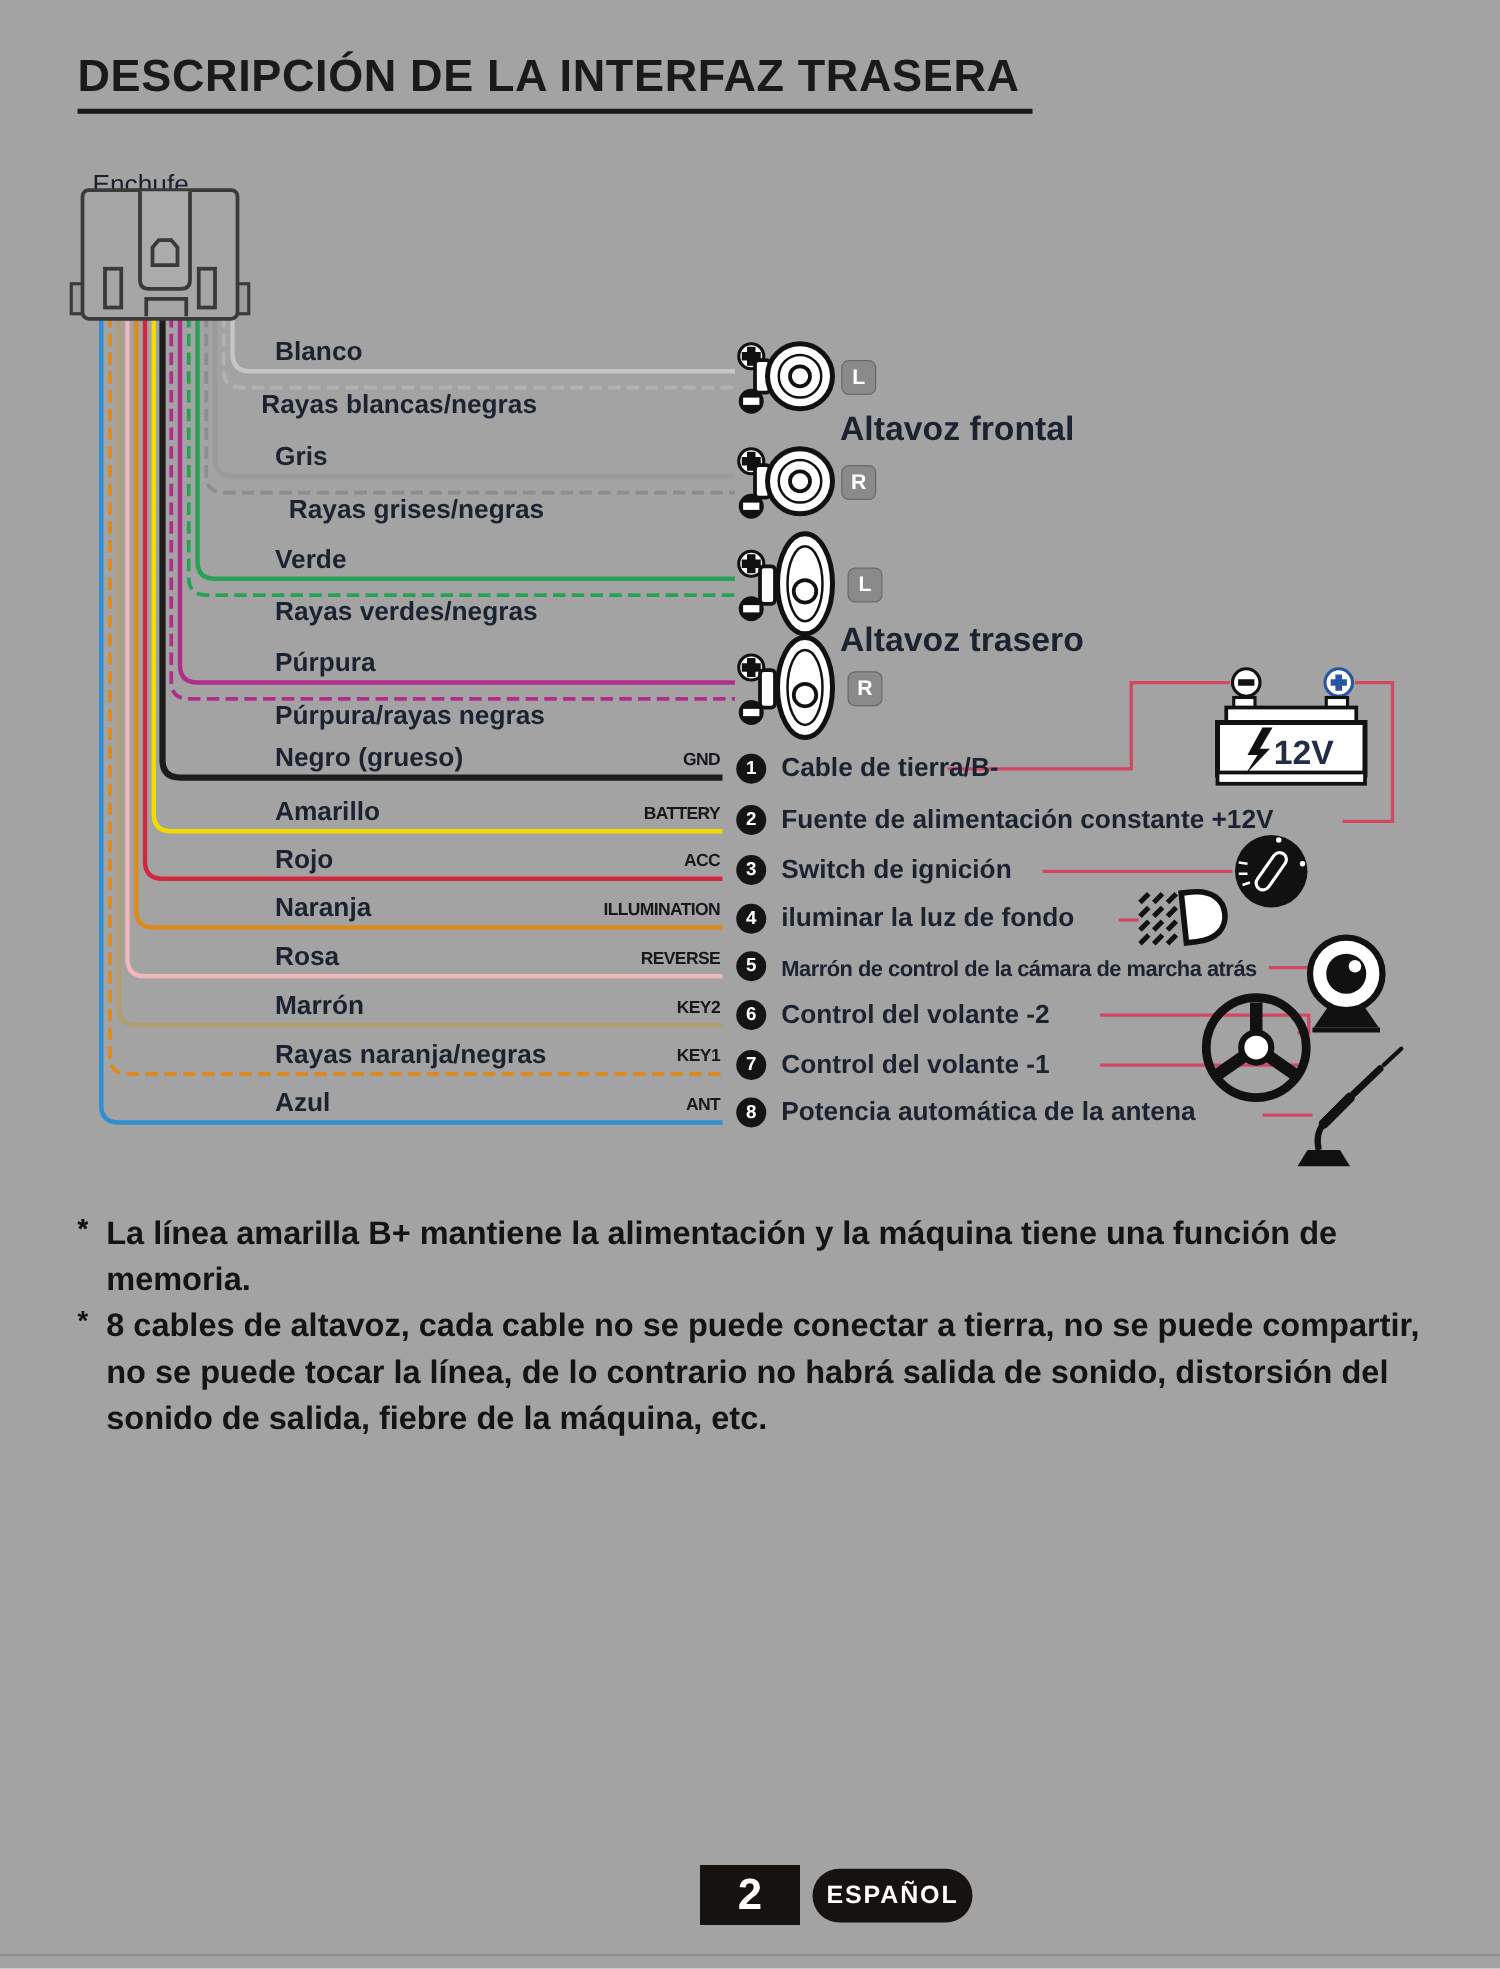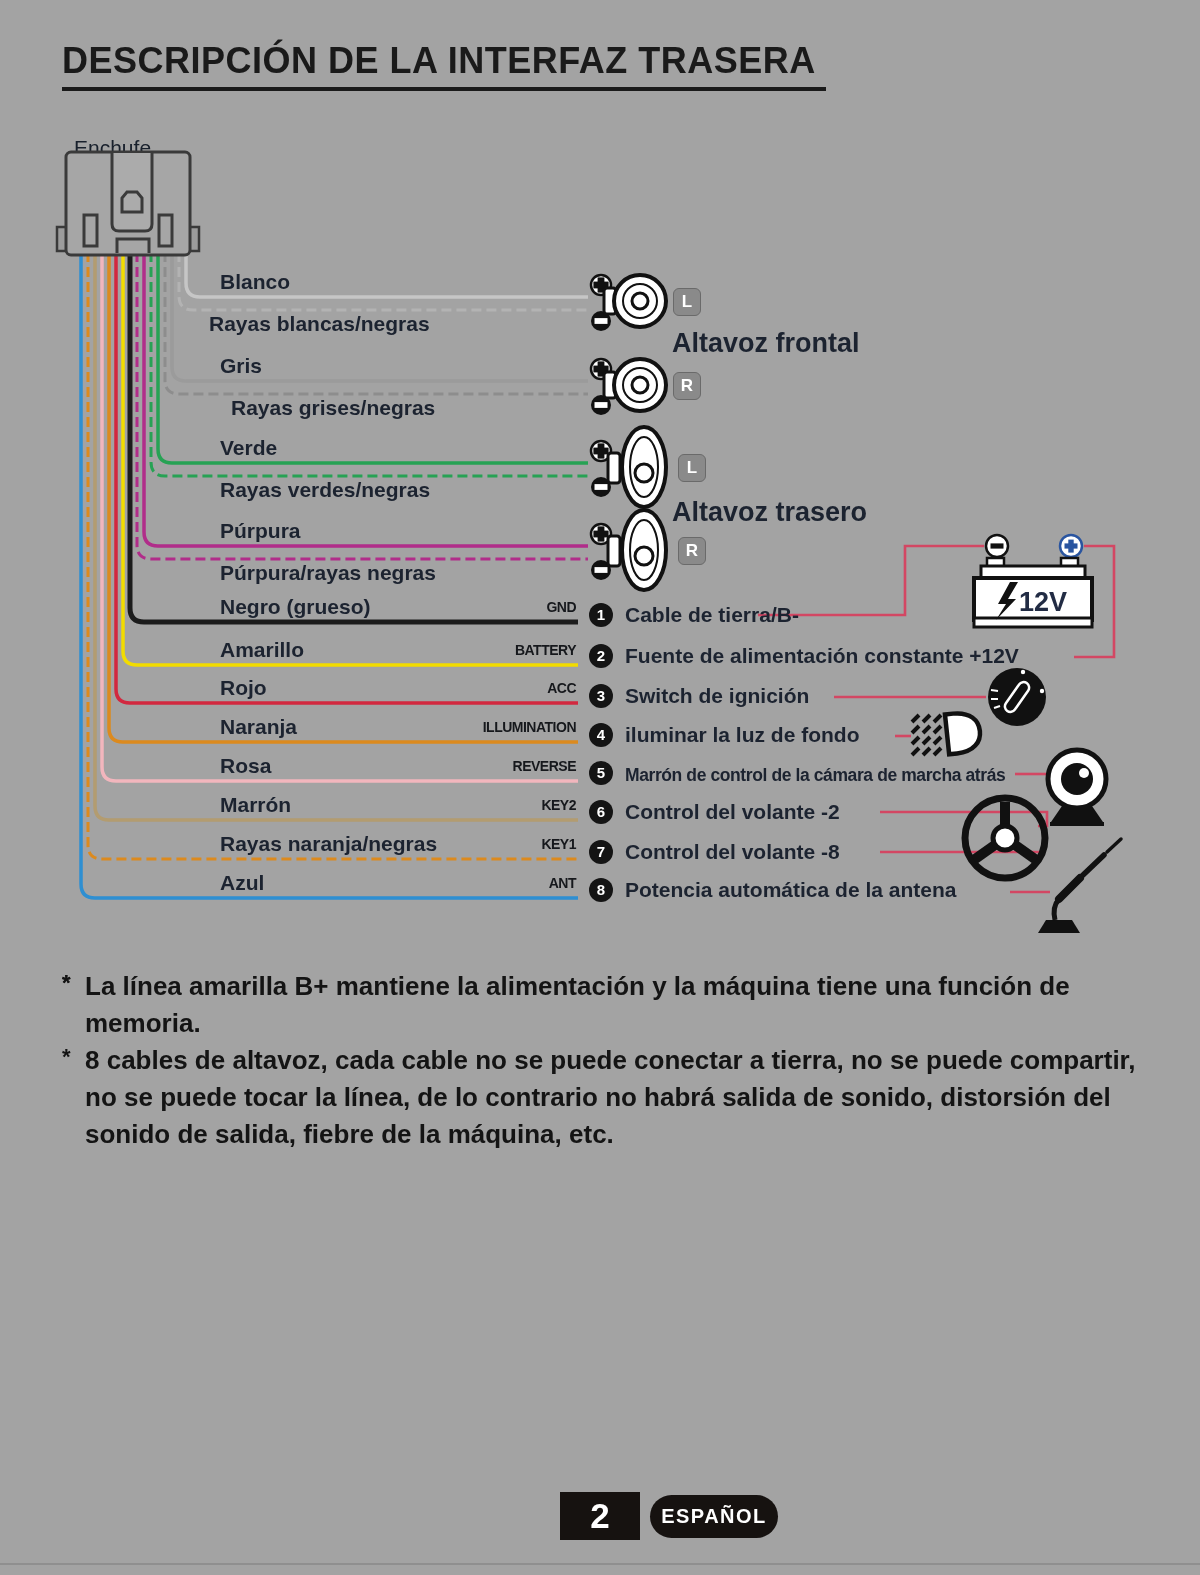--- a/index.html
+++ b/index.html
@@ -223,21 +223,21 @@
       <div class="out-label" style="top: 644px;">Fuente de alimentación constante +12V</div>
       <div class="out-num" style="top: 684px;">3</div>
       <div class="out-label" style="top: 684px;">Switch de ignición</div>
       <div class="out-num" style="top: 723px;">4</div>
       <div class="out-label" style="top: 723px;">iluminar la luz de fondo</div>
       <div class="out-num" style="top: 761px;">5</div>
       <div class="out-label narrow" style="top: 761px;">Marrón de control de la cámara de marcha atrás</div>
       <div class="out-num" style="top: 800px;">6</div>
       <div class="out-label" style="top: 800px;">Control del volante -2</div>
       <div class="out-num" style="top: 840px;">7</div>
-      <div class="out-label" style="top: 840px;">Control del volante -8</div>
+      <div class="out-label" style="top: 840px;">Control del volante -1</div>
       <div class="out-num" style="top: 878px;">8</div>
       <div class="out-label" style="top: 878px;">Potencia automática de la antena</div>
     </div>
 
   <div class="spk-label" style="top:328px;">Altavoz frontal</div>
   <div class="spk-label" style="top:497px;">Altavoz trasero</div>
   <div class="badge" style="left: 673px; top: 288px; background: rgb(138, 138, 138);">L</div>
   <div class="badge" style="left: 673px; top: 372px; background: rgb(138, 138, 138);">R</div>
   <div class="badge" style="left: 678px; top: 454px; background: rgb(138, 138, 138);">L</div>
   <div class="badge" style="left: 678px; top: 537px; background: rgb(138, 138, 138);">R</div>

